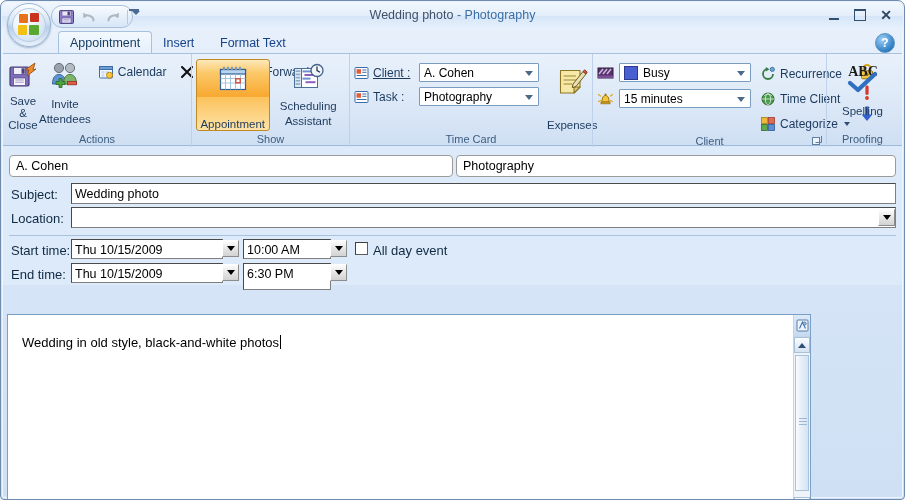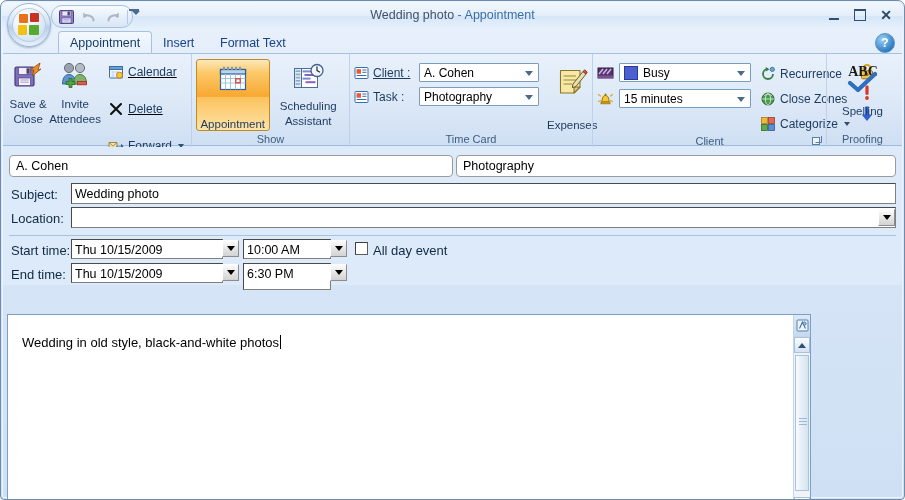--- a/index.html
+++ b/index.html
@@ -342,21 +342,21 @@
   svg { display: block; }
 </style>
 </head>
 <body>
 
 <div id="window">
   <div id="window-inner-edge"></div>
 
   <div id="titlebar">
     <div id="title-text">
-      <span class="tt-main">Wedding photo</span><span class="tt-sub"> - Appointment</span>
+      <span class="tt-main">Wedding photo</span><span class="tt-sub"> - Photography</span>
     </div>
 
     <div id="win-controls">
       <div class="win-btn">
           <div class="min-glyph"></div>
         </div>
       <div class="win-btn">
           <div class="max-glyph"></div>
         </div>
       <div class="win-btn">
@@ -446,21 +446,21 @@
               <path d="M14.5 24 C14.5 17 17.5 14.5 21 14.5 C24.5 14.5 27.5 17 27.5 24 Z" fill="#7db36a" stroke="#3f6f35" stroke-width=".9"></path>
               <rect x="4" y="21" width="11" height="5" fill="none"></rect>
               <path d="M7 21.5 h3 v-3 h3 v3 h3 v3 h-3 v3 h-3 v-3 h-3 z" fill="#4fa33e" stroke="#2e6b24" stroke-width=".8"></path>
               <rect x="18.5" y="21.5" width="9" height="3.3" fill="#e05b4a" stroke="#993227" stroke-width=".8"></rect>
             </svg>
           </span>
           <span class="bb-label">Invite</span>
           <span>Attendees</span>
         </div>
 
-        <div style="display:flex;flex-direction:column;gap:16px;margin-left:4px;padding-top:4px;text-decoration:underline;">
+        <div style="display:flex;flex-direction:row;gap:6px;margin-left:4px;padding-top:4px;">
           <div class="smallbtn">
             <span>
               <svg width="16" height="16" viewBox="0 0 16 16">
                 <rect x="1.5" y="2.5" width="13" height="11.5" rx="1" fill="#f4f8fc" stroke="#3c6ea5" stroke-width="1"></rect>
                 <rect x="1.5" y="2.5" width="13" height="3" fill="#6b9ed4" stroke="#3c6ea5" stroke-width="1"></rect>
                 <rect x="3.5" y="7" width="3" height="2.6" fill="#c9dcf0"></rect>
                 <rect x="7.5" y="7" width="3" height="2.6" fill="#c9dcf0"></rect>
                 <rect x="3.5" y="10.3" width="3" height="2.4" fill="#c9dcf0"></rect>
                 <circle cx="11.5" cy="11.2" r="3" fill="#ffc63c" stroke="#b07f12" stroke-width=".9"></circle>
               </svg>
@@ -658,21 +658,21 @@
           </div>
           <div class="smallbtn">
             <span>
               <svg width="16" height="16" viewBox="0 0 16 16">
                 <circle cx="8" cy="8" r="6" fill="#4a9a4e" stroke="#2a5f2d" stroke-width="1"></circle>
                 <ellipse cx="8" cy="8" rx="2.6" ry="6" fill="none" stroke="#cfe8d0" stroke-width=".9"></ellipse>
                 <line x1="2" y1="8" x2="14" y2="8" stroke="#cfe8d0" stroke-width=".9"></line>
                 <path d="M4 4.6 C6.5 3 9.5 3 12 4.6" fill="none" stroke="#cfe8d0" stroke-width=".8"></path>
               </svg>
             </span>
-            <span>Close Zones</span>
+            <span>Time Client</span>
           </div>
           <div class="smallbtn">
             <span>
               <svg width="16" height="16" viewBox="0 0 16 16">
                 <rect x="1.5" y="1.5" width="6" height="6" fill="#f0b93c" stroke="#a77c14" stroke-width=".8"></rect>
                 <rect x="8.5" y="1.5" width="6" height="6" fill="#e06a52" stroke="#9c3e2a" stroke-width=".8"></rect>
                 <rect x="1.5" y="8.5" width="6" height="6" fill="#62a84e" stroke="#356b27" stroke-width=".8"></rect>
                 <rect x="8.5" y="8.5" width="6" height="6" fill="#5d90d0" stroke="#2d5b94" stroke-width=".8"></rect>
               </svg>
             </span>

